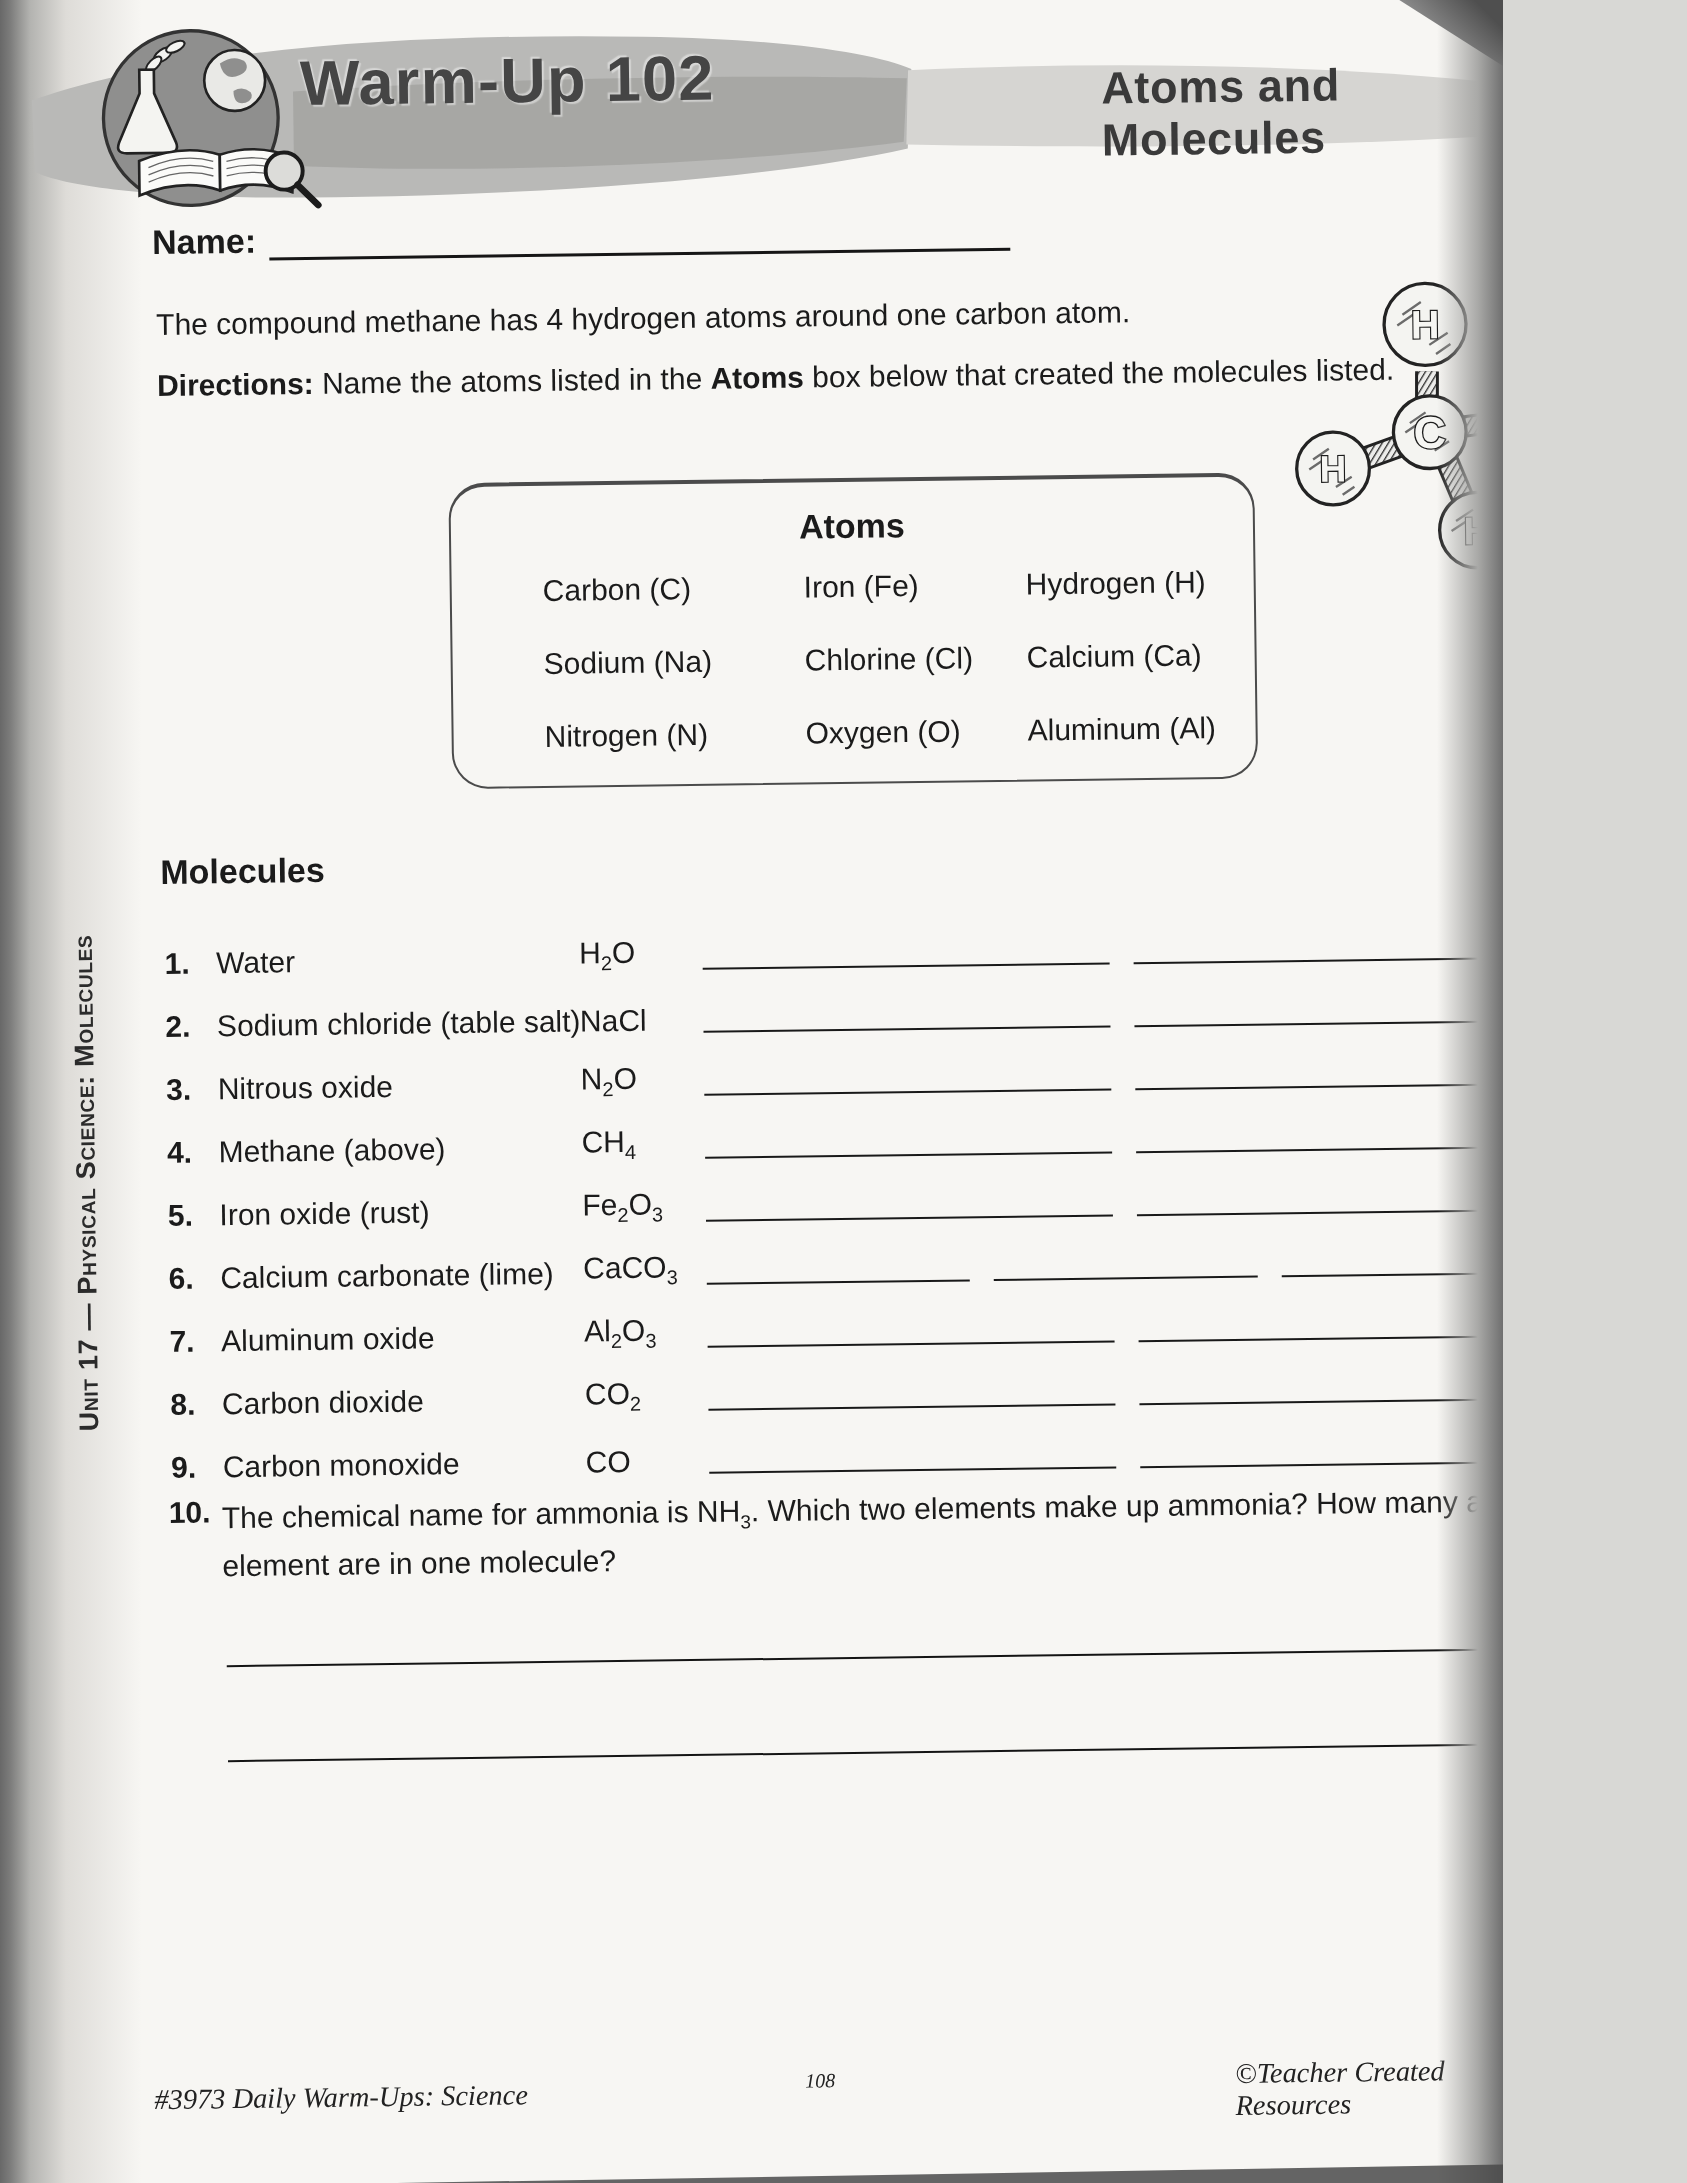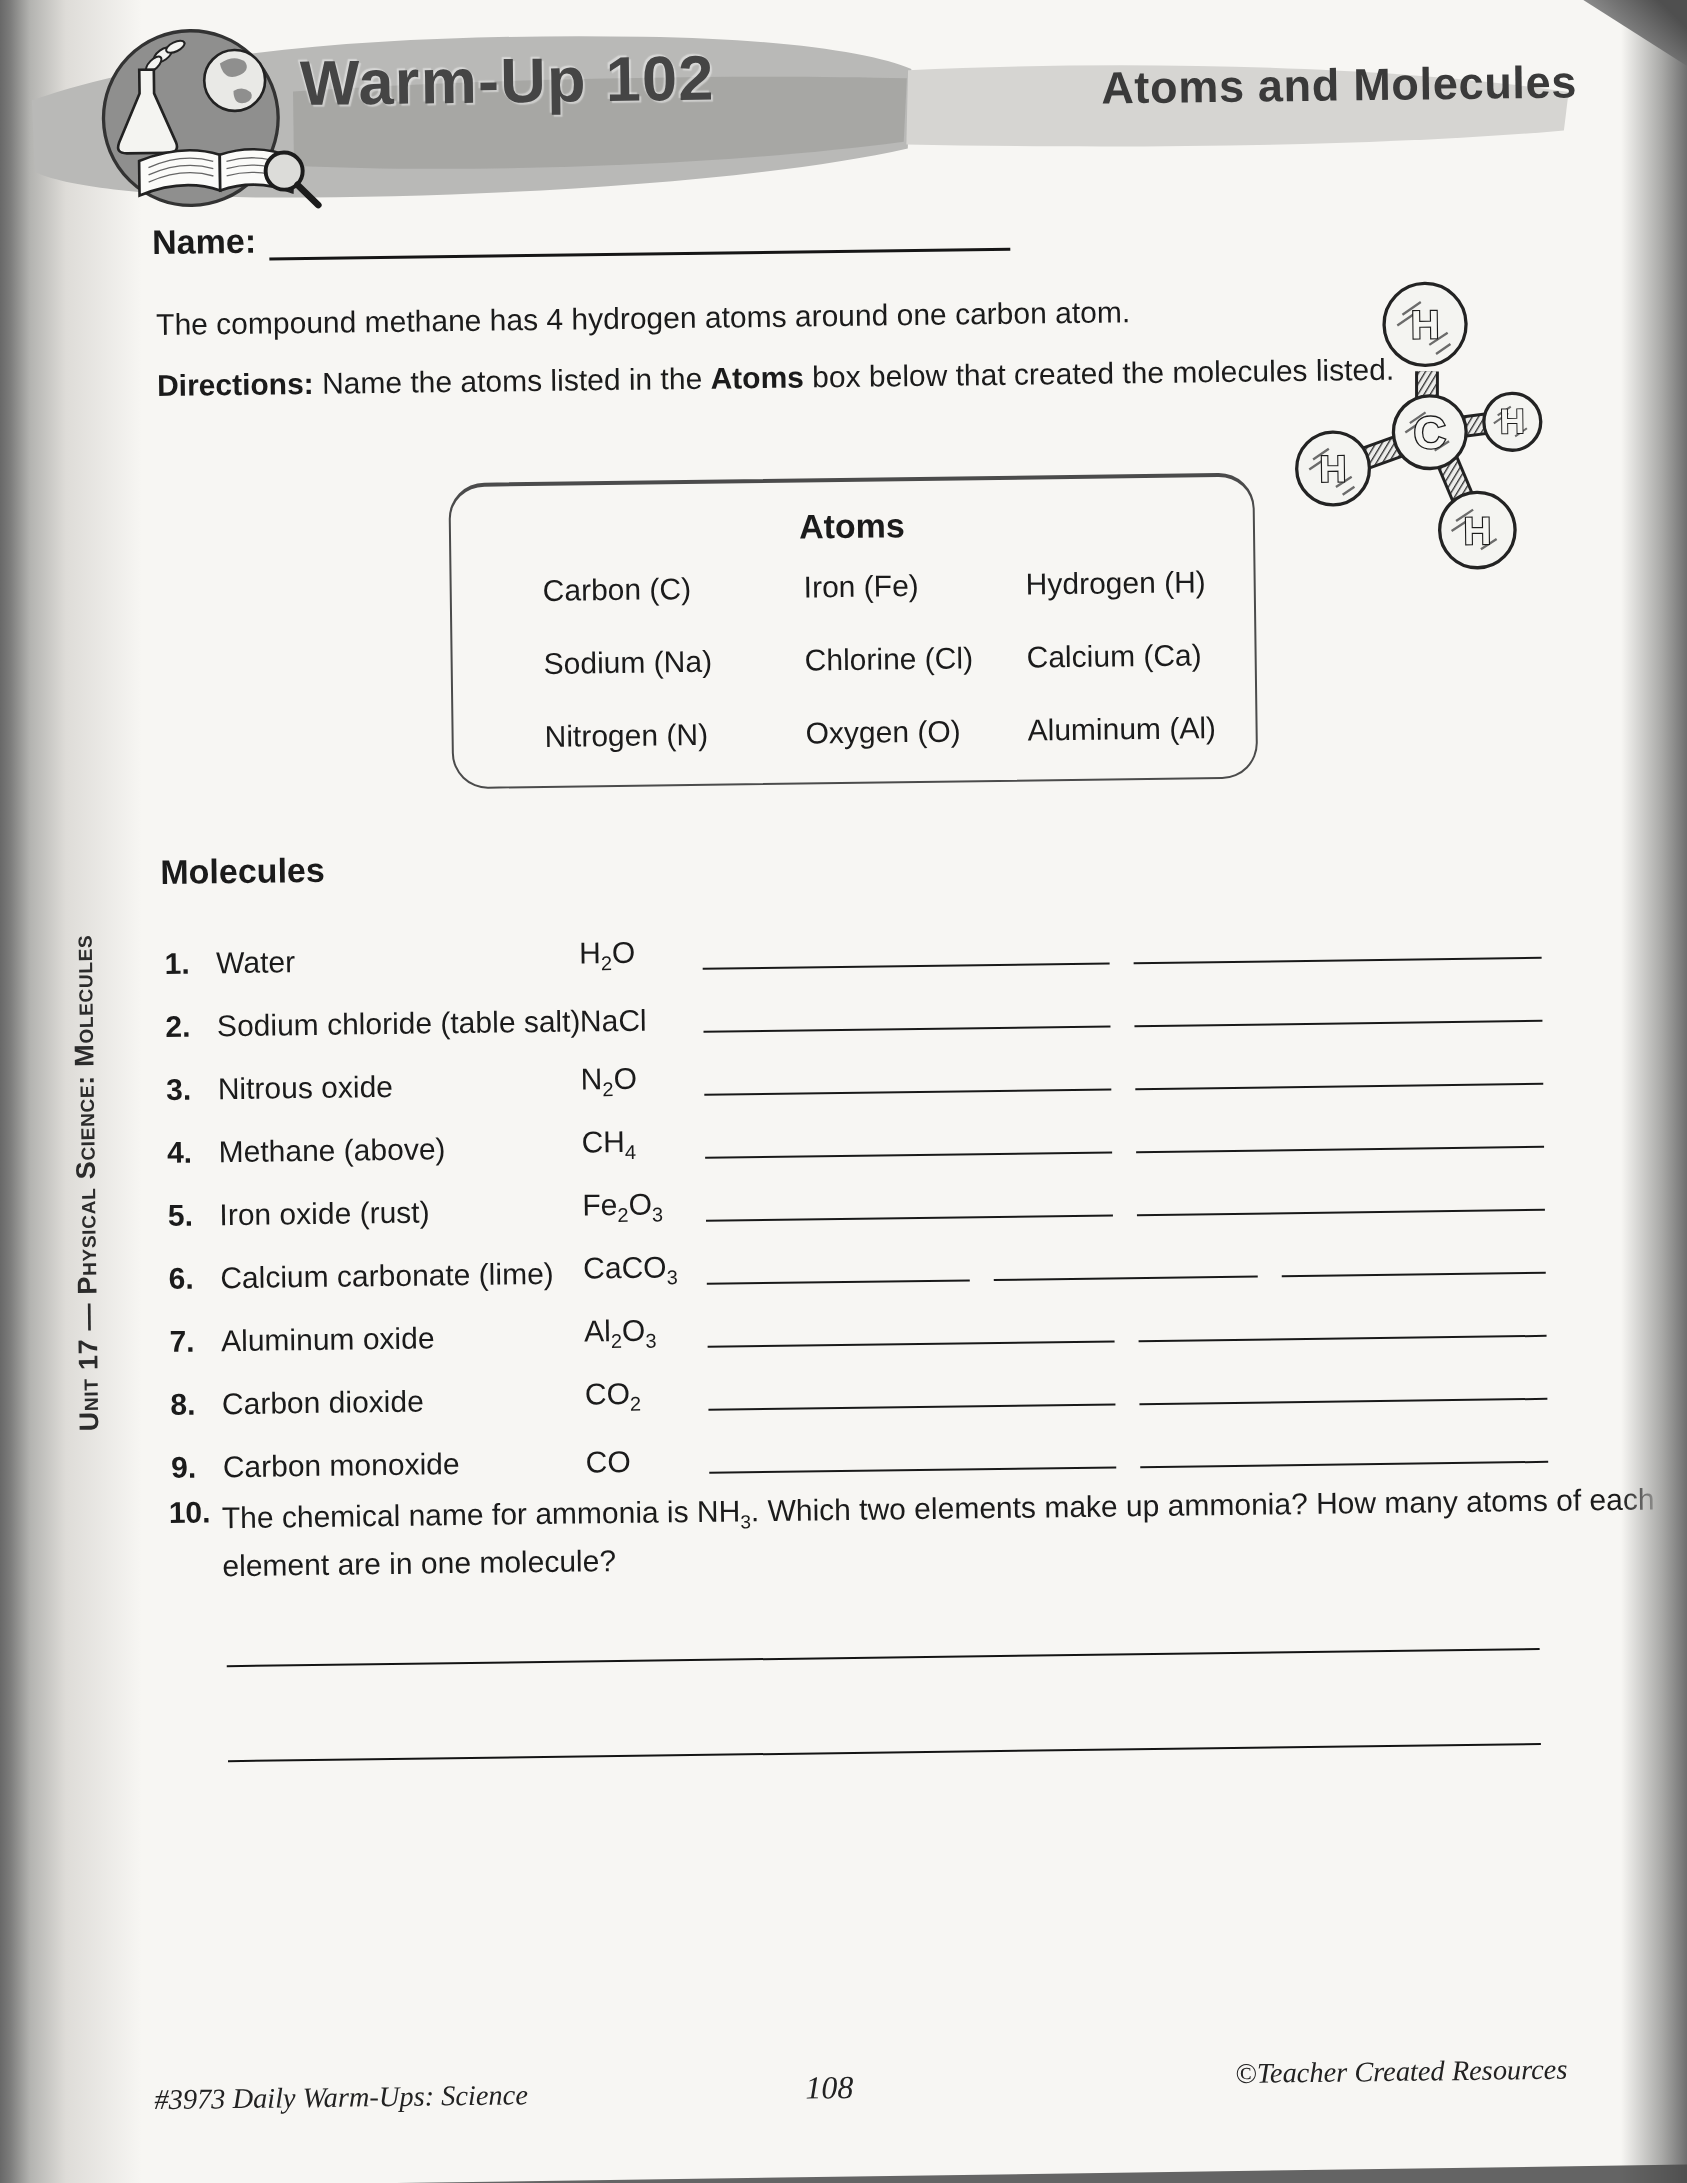--- a/index.html
+++ b/index.html
@@ -1,17 +1,17 @@
 <!DOCTYPE html>
 <html style="font-size:10.6px"><head>
 <meta charset="utf-8">
 <style>
   html,body { margin:0; padding:0; background:#d8d8d5; }
   .page {
-    position:relative; width:1687px; height:2183px;
+    position:relative; width:1503px; height:2183px;
     background:#f7f6f3; overflow:hidden;
     font-family:"Liberation Sans", sans-serif; color:#1b1b1b;
   }
   
   .edge-left { position:absolute; left:0; top:0; width:142px; height:100%;
     background:linear-gradient(90deg,#686868 0px,#7d7d7c 10.6px,#b3b3b0 30px,#dedcd8 66px,rgba(247,246,243,0) 142px); }
   .edge-right { position:absolute; right:0; top:0; width:66px; height:100%;
     background:linear-gradient(270deg,#6f6f6f 0%,#a9a9a7 38%,rgba(247,246,243,0) 100%); }
   .corner-tr { position:absolute; right:0; top:0; width:122px; height:66px;
     background:linear-gradient(225deg,#4f4f4f 15%,#8a8a8a 55%,rgba(247,246,243,0) 80%);
@@ -66,21 +66,21 @@
   .ans-line + .ans-line { margin-top:93px; }
   
   .sidebar-wrap { position:absolute; left:-173px; top:1153px; width:523px; height:40px;
     transform:rotate(-90deg); text-align:center; }
   .sidebar-text { font-size:27px; font-weight:800; font-variant:small-caps;
     letter-spacing:0.7px; color:#2b2b2b; white-space:nowrap; }
   
   .footer-left, .footer-page, .footer-right {
     position:absolute; font-family:"Liberation Serif", serif; font-style:italic; color:#222; }
   .footer-left { left:140px; top:2075px; font-size:28.4px; }
-  .footer-page { left:791px; top:2069px; font-size:32px;font-family:Liberation Serif, serif; }
+  .footer-page { left:791px; top:2069px; font-size:20px;font-family:Liberation Serif, serif; }
   .footer-right { left:1221px; top:2063px; font-size:28.4px; }
 </style>
 </head>
 <body>
 
 <div class="page">
 
   <div class="edge-left"></div>
 
   <div class="content">

